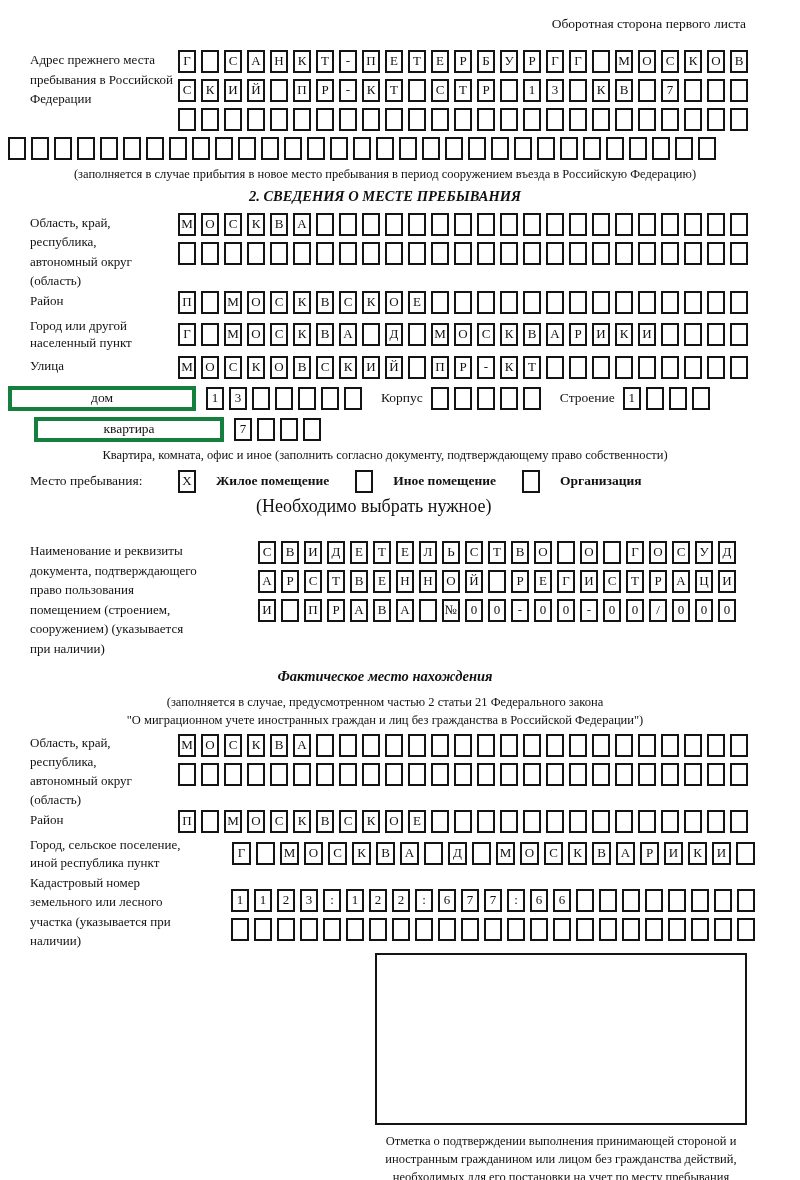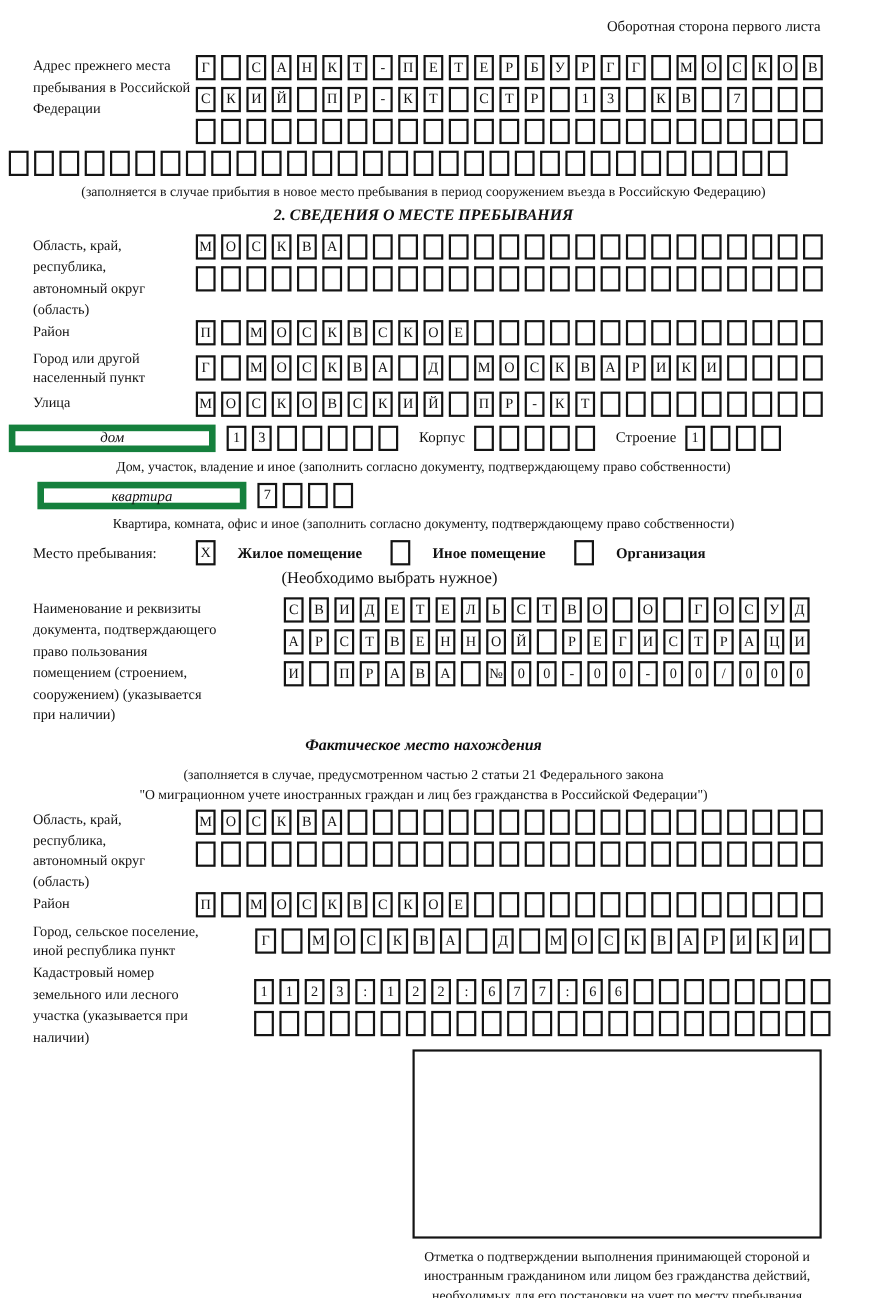--- a/index.html
+++ b/index.html
@@ -23,28 +23,28 @@
   .cell-row { display:flex; height:23px; margin-bottom:6px; }
   .cell-row.nomb { margin-bottom:0; }
   .cbox {
     flex:0 0 auto; width:18px; height:23px; border:2px solid #141414; margin-right:5px;
     display:flex; align-items:center; justify-content:center; font-size:13px; padding-bottom:1px;
   }
   .cell-row.wide .cbox { width:19px; }
   .note { font-size:12.5px; text-align:center; margin:1px 0 4px; line-height:1.4; }
   .sec-title { font-size:14.5px; font-weight:bold; text-align:center; margin:2px 0 8px;font-style:italic; }
   .dom-row { display:flex; align-items:center; margin-bottom:4px; height:27px; }
-  .fieldbox { border:6px solid #15803d; height:25px; display:flex; align-items:center; justify-content:center; font-size:13.5px; flex:0 0 auto;font-style:italic; }
+  .fieldbox { border:4px solid #15803d; height:25px; display:flex; align-items:center; justify-content:center; font-size:13.5px; flex:0 0 auto; }
   .fieldbox.fb-dom { width:188px; margin-right:10px; }
   .fieldbox.fb-kvart { width:190px; margin-left:26px; margin-right:10px; }
   .inline-label { font-size:13.5px; margin:0 8px 0 14px; }
   .mesto-row { display:flex; align-items:center; padding-left:22px; margin-bottom:2px; font-size:13.5px; height:26px; }
   .mesto-label { width:148px; flex:0 0 auto; }
   .opt-label { margin:0 26px 0 15px;font-weight:bold; }
-  .mesto-note { font-size:15px; margin:0 0 8px 248px; }
+  .mesto-note { font-size:18px; margin:0 0 24px 248px; }
   .fact-note { font-size:12.5px; text-align:center; line-height:1.45; }
   .kad-rows { padding-top:16px; }
   .stamp-wrap { width:402px; margin-left:auto; margin-top:2px; }
   .stamp-box { width:372px; height:172px; border:2px solid #141414; margin:0 auto 7px; }
   .stamp-note { font-size:12.5px; line-height:1.45; text-align:center; }
 </style>
 </head>
 <body>
 
 <div class="page">
@@ -349,21 +349,20 @@
         <span class="cbox"></span>
       </div>
     <div class="inline-label">Строение</div>
     <div class="cell-row nomb">
         <span class="cbox">1</span>
         <span class="cbox"></span>
         <span class="cbox"></span>
         <span class="cbox"></span>
       </div>
   </div>
-  <div class="note">Дом, участок, владение и иное (заполнить согласно документу, подтверждающему право собственности)</div>
 
   <div class="dom-row">
     <div class="fieldbox fb-kvart">
       <span>квартира</span>
     </div>
     <div class="cell-row nomb">
         <span class="cbox">7</span>
         <span class="cbox"></span>
         <span class="cbox"></span>
         <span class="cbox"></span>

